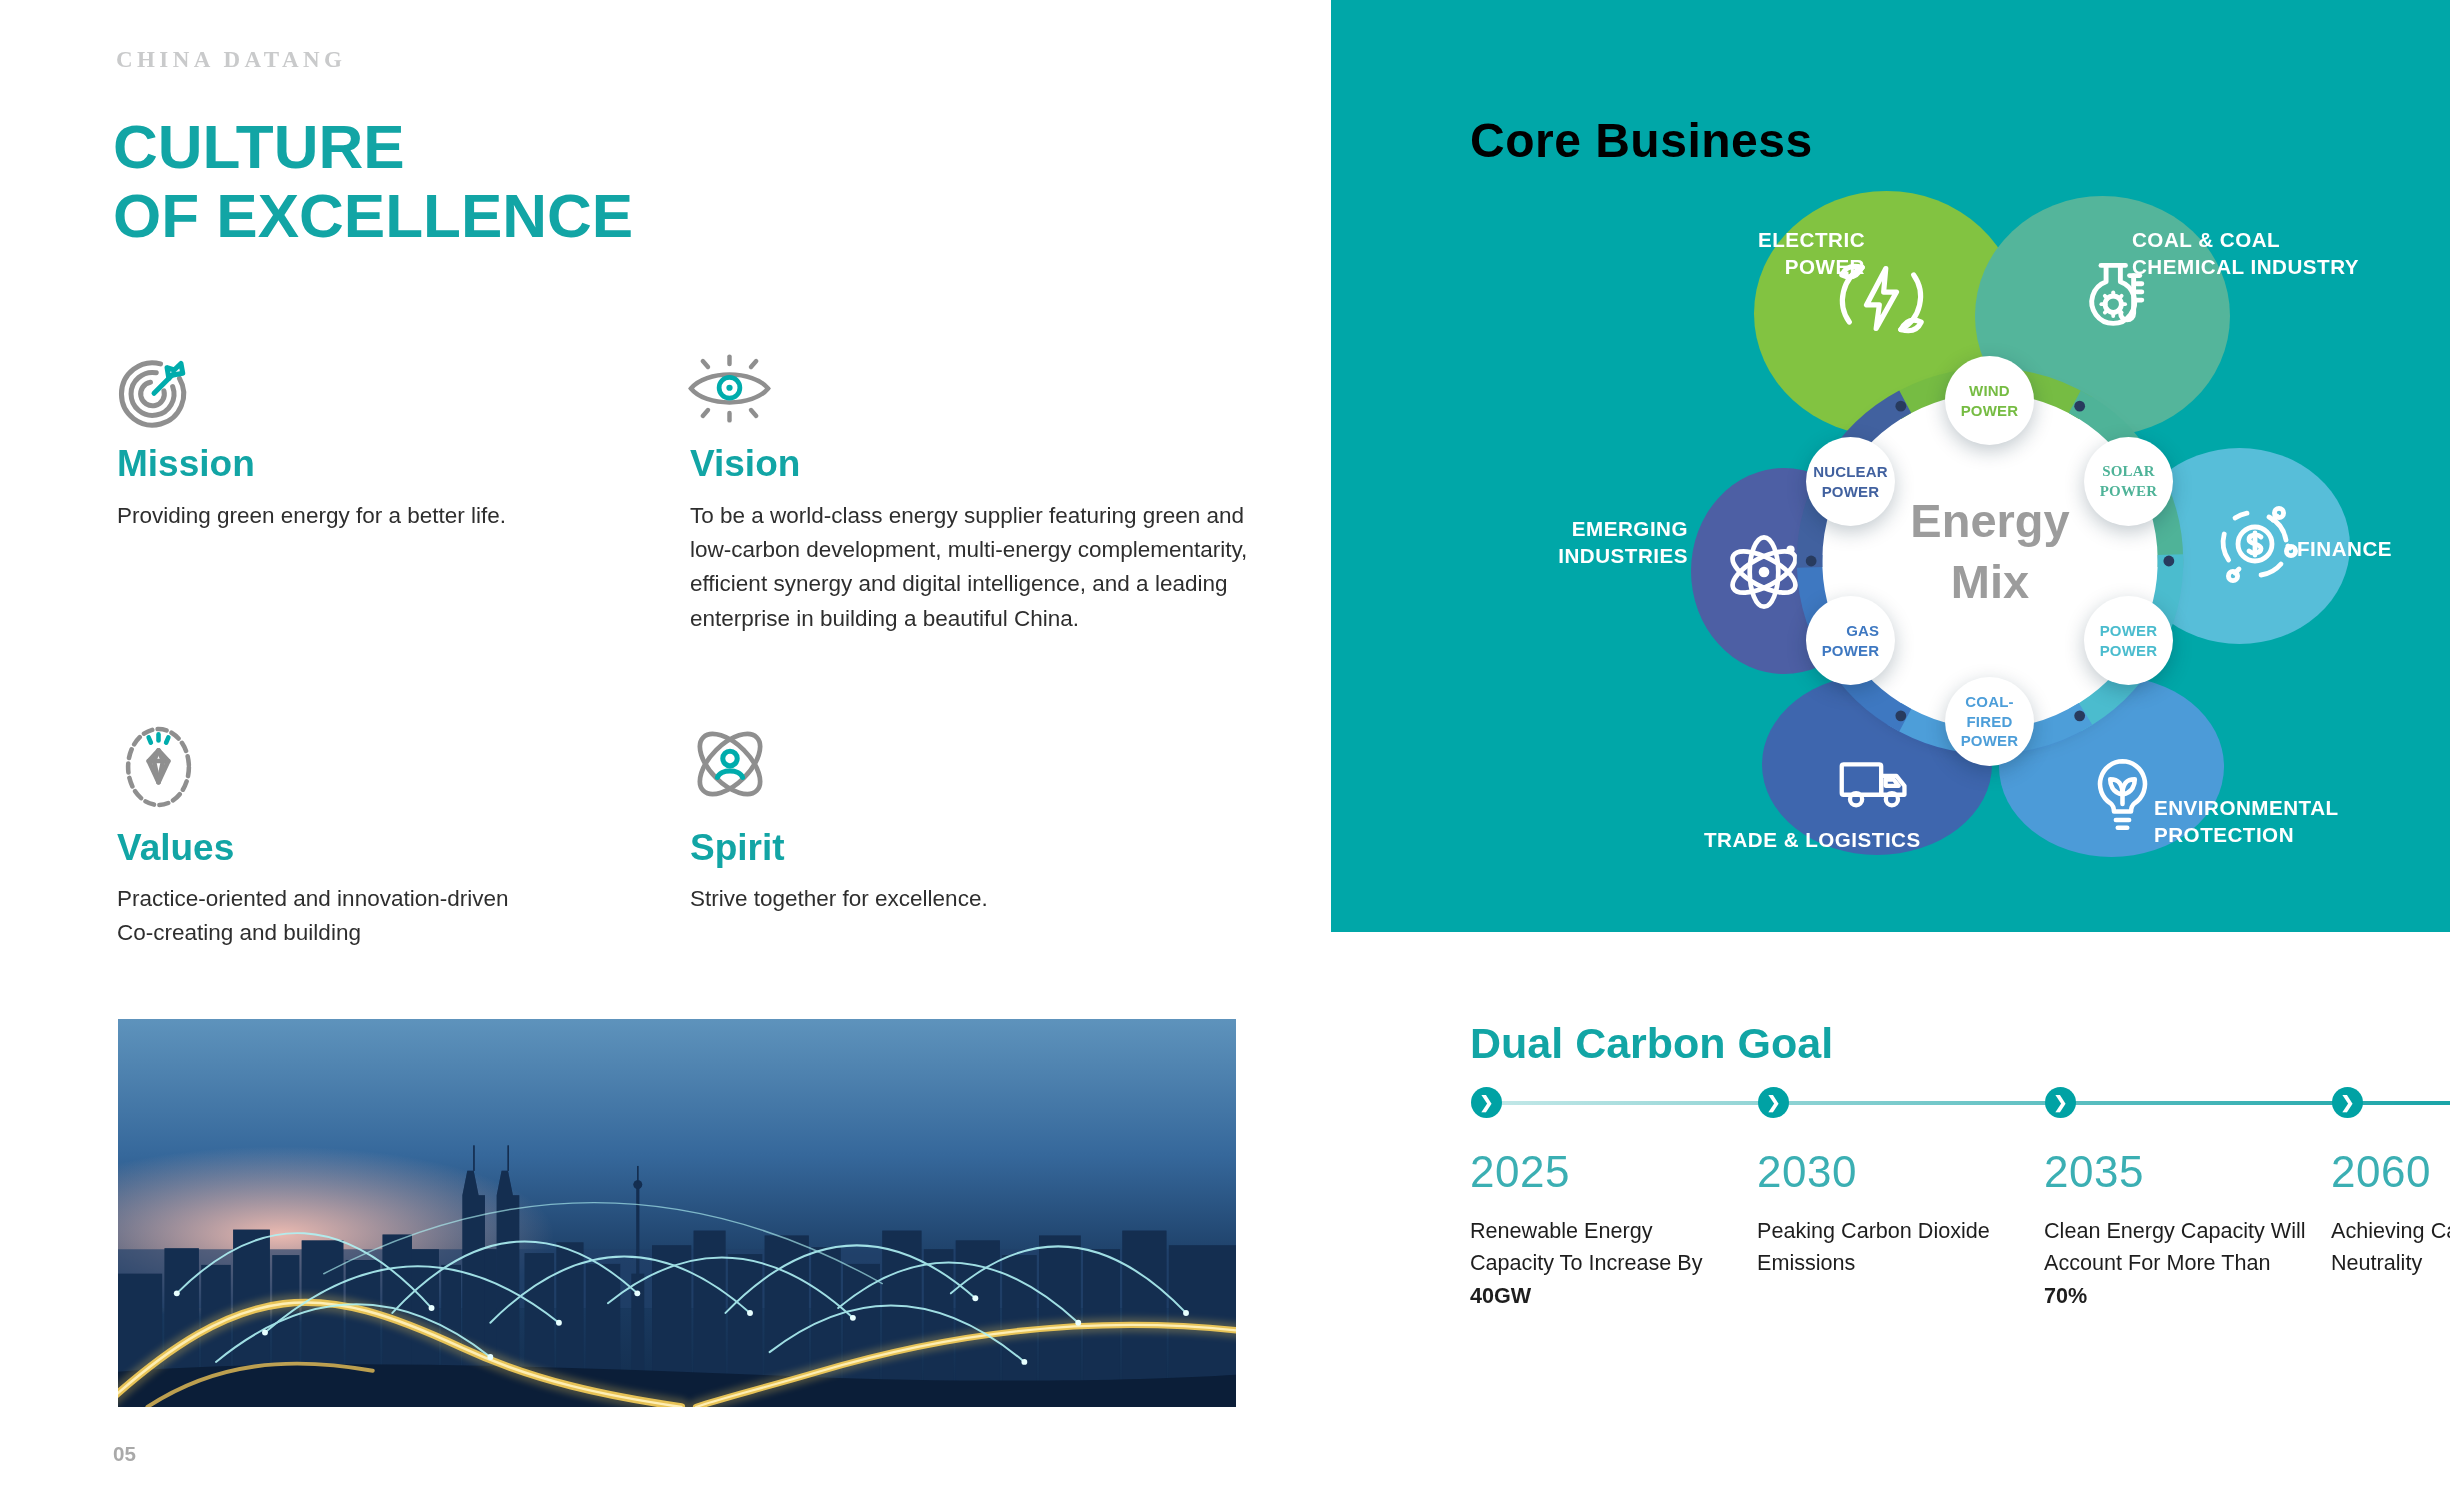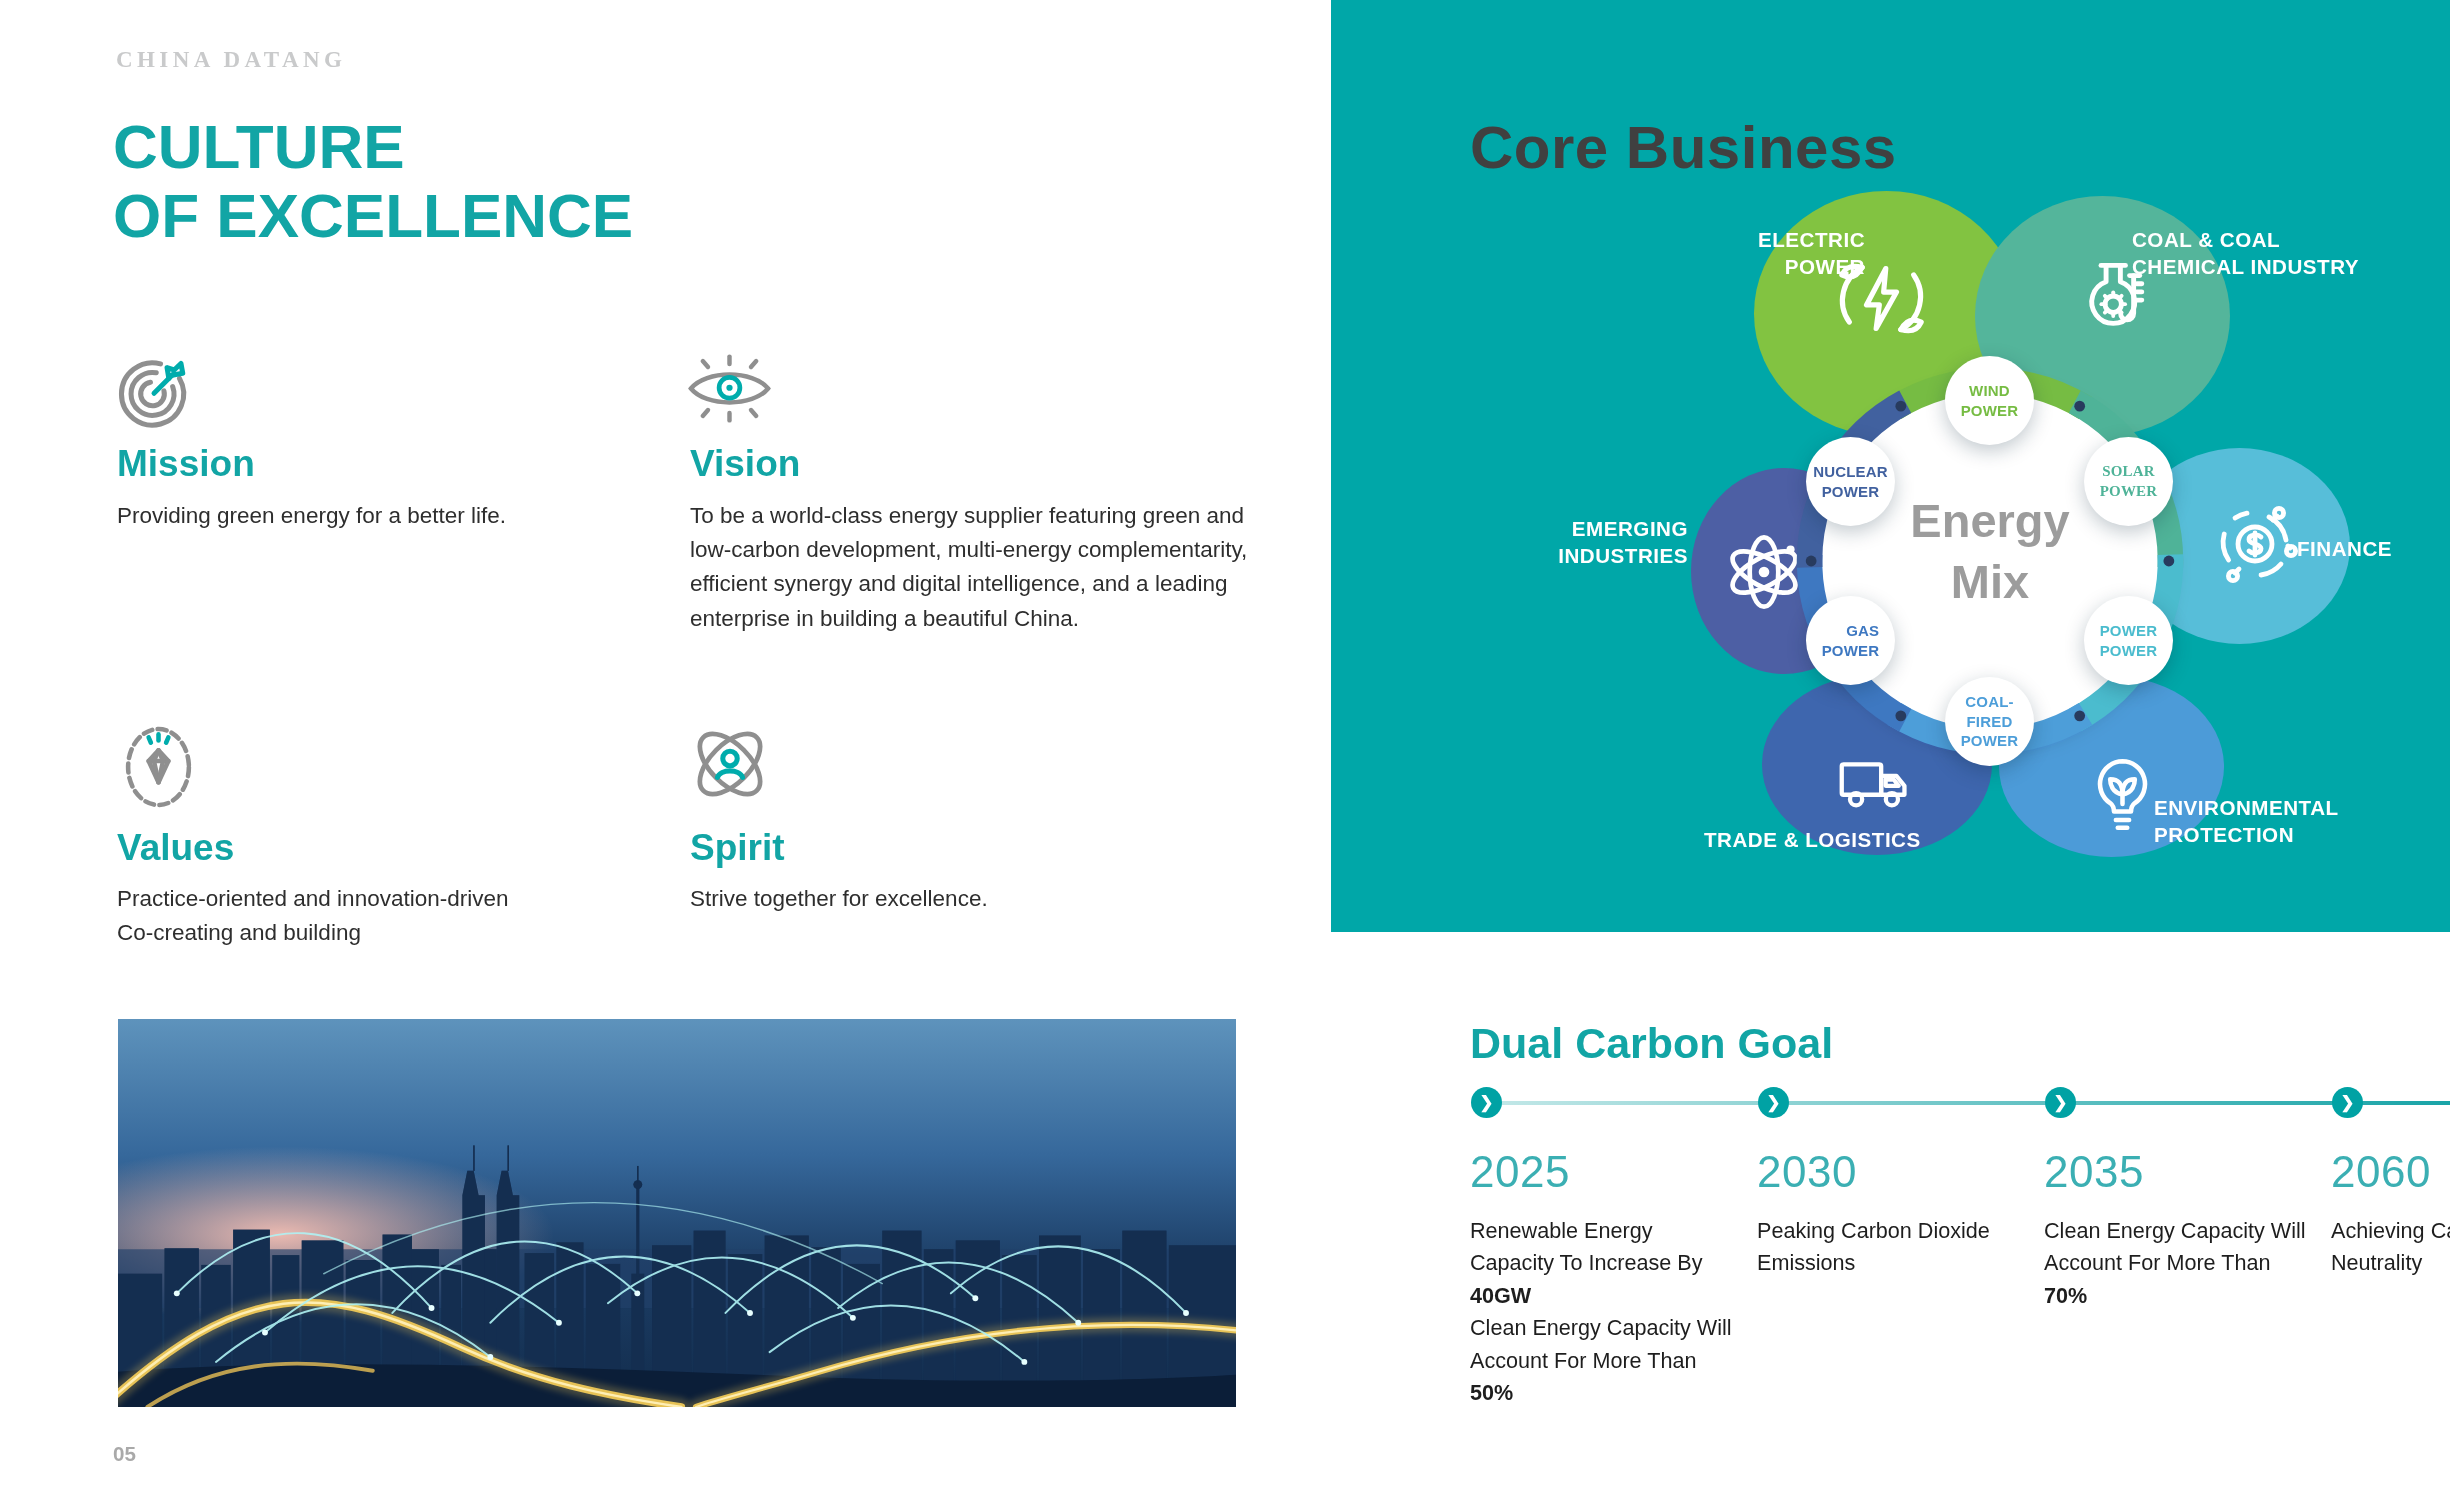--- a/index.html
+++ b/index.html
@@ -34,21 +34,21 @@
   .pos-spirit-h     { left:690px; top:827px; }
   .pos-values-b     { left:117px;  top:882px; width:554px; }
   .pos-spirit-b     { left:690px; top:882px; width:554px; }
   .photo { left:118px; top:1019px; width:1118px; height:388px; overflow:hidden; }
   .pagenum { font-size:20.6px; font-weight:bold; color:#a9a9a9; }
   .pn-left  { left:113px;  top:1442px; }
 
   
   .panel { left:1331px; top:0; width:1331px; height:932px; background:#00a7a8; }
   .panel .abs { position:absolute; }
-  .cb-head { left:139px; top:113px; color:#404040; font-size:60px; font-weight:bold; letter-spacing:0.5px; }
+  .cb-head { left:139px; top:113px; color:#000000; font-size:48px; font-weight:bold; letter-spacing:0.5px; }
 
   .blob { border-radius:50%; }
   .blob-electric  { left:423px;  top:191px;  width:265px; height:245px; background:#82c341; }
   .blob-coalchem  { left:644px; top:196px;  width:255px; height:240px; background:#54b59b; }
   .blob-finance   { left:798px; top:448px;  width:221px; height:196px; background:#57bed9; }
   .blob-env       { left:668px; top:676px; width:225px; height:181px; background:#4c9bd8; }
   .blob-trade     { left:431px;  top:674px; width:230px; height:181px; background:#3e66ae; }
   .blob-emerging  { left:360px;  top:468px;  width:186px; height:206px; background:#4d5fa4; }
 
   .sector-icon { color:#fff; }
@@ -465,21 +465,20 @@
       <span>❯</span>
     </div>
 
   <div class="abs dc-year dcy-0">2025</div>
   <div class="abs dc-year dcy-1">2030</div>
   <div class="abs dc-year dcy-2">2035</div>
   <div class="abs dc-year dcy-3">2060</div>
 
   <div class="abs dc-text dct-0">
     <p><span>Renewable Energy Capacity To Increase By </span><b>40GW</b></p>
-    <p><span>Clean Energy Capacity Will Account For More Than </span><b>50%</b></p>
   </div>
   <div class="abs dc-text dct-1">
     <p><span>Peaking Carbon Dioxide Emissions</span></p>
   </div>
   <div class="abs dc-text dct-2">
     <p><span>Clean Energy Capacity Will Account For More Than </span><b>70%</b></p>
   </div>
   <div class="abs dc-text dct-3">
     <p><span>Achieving Carbon Neutrality</span></p>
   </div>

